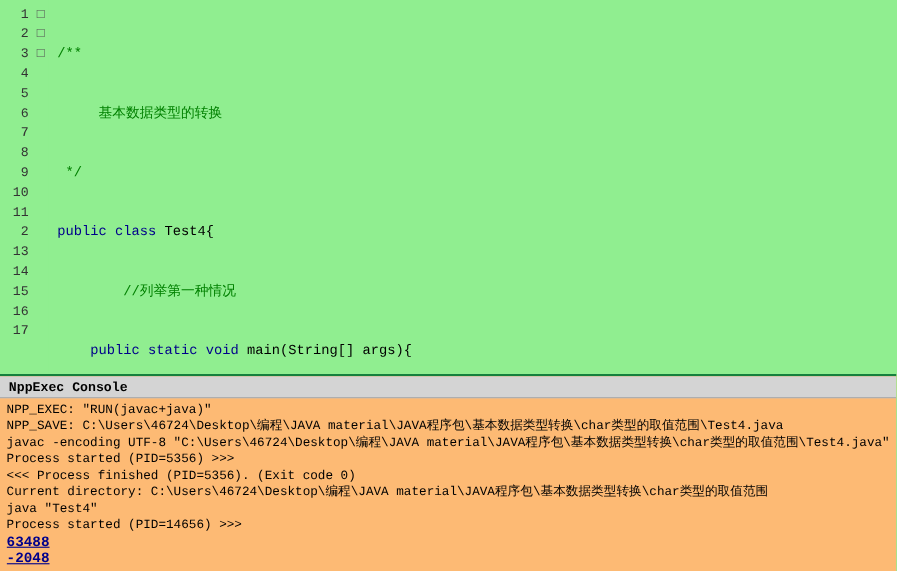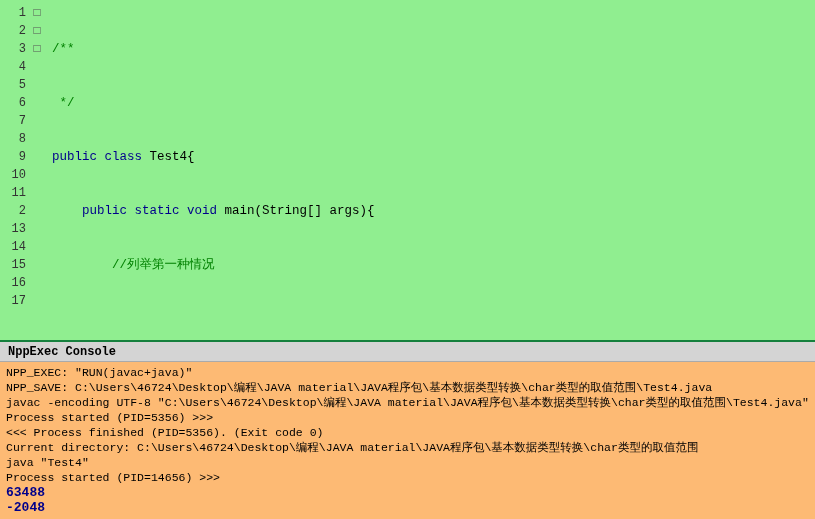--- a/index.html
+++ b/index.html
@@ -109,20 +109,21 @@
       white-space: nowrap;
       overflow: hidden;
       text-overflow: ellipsis;
       line-height: 15px;
     }
 
     .console-output {
       color: #00008B;
       font-weight: bold;
       font-size: 13px;
+      text-decoration: underline;
     }
   </style>
 </head>
 <body>
 
 <div id="editor-area">
   <div class="code-container">
     <div class="line-numbers">
       <span class="line-num">1</span>
       <span class="line-num">2</span>
@@ -156,24 +157,25 @@
       <span class="fold-ind"> </span>
       <span class="fold-ind"> </span>
       <span class="fold-ind"> </span>
       <span class="fold-ind"> </span>
       <span class="fold-ind"> </span>
       <span class="fold-ind"> </span>
       <span class="fold-ind"> </span>
     </div>
     <div class="code-content">
       <span class="code-line"><span class="comment">/**</span></span>
+      <span class="code-line"><span class="comment">     基本数据类型的转换</span></span>
       <span class="code-line"><span class="comment"> */</span></span>
       <span class="code-line"><span class="kw">public class </span>Test4{</span>
+      <span class="code-line">        <span class="comment">//列举第一种情况</span></span>
       <span class="code-line">    <span class="kw">public static void </span>main(String[] args){</span>
-      <span class="code-line">        <span class="comment">//列举第一种情况</span></span>
       
       
       <span class="code-line"></span>
       
       
       
       <span class="code-line"></span>
       
       
       

